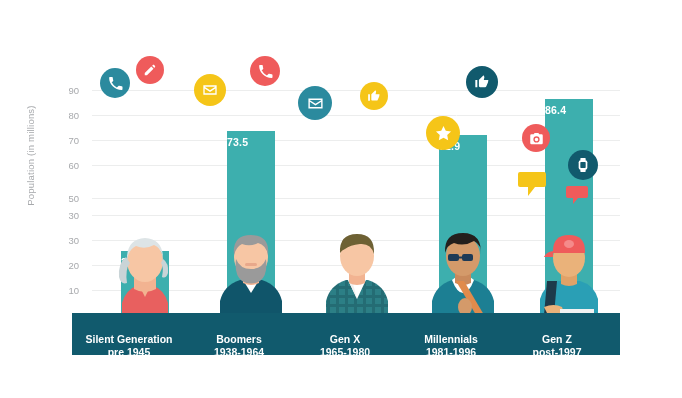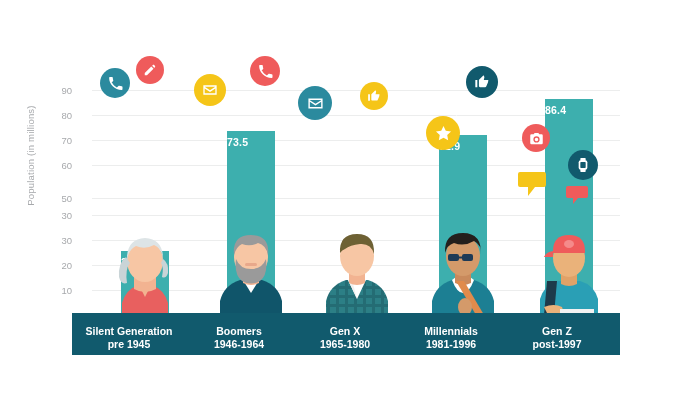--- a/index.html
+++ b/index.html
@@ -49,21 +49,21 @@
   .gridline {
     position: absolute;
     left: 0;
     width: 100%;
     height: 1px;
     background: #eceded;
   }
   .ytick {
     position: absolute;
     right: 100%;
-    margin-right: 20px;
+    margin-right: 13px;
     transform: translateY(-50%);
     font-size: 9.5px;
     color: #a7a9ac;
     white-space: nowrap;
   }
 
   
   .bars {
     position: absolute;
     left: 92px;
@@ -123,21 +123,21 @@
   .footer-band {
     position: absolute;
     left: 72px;
     top: 313px;
     width: 548px;
     height: 42px;
     background: #115a6d;
   }
   .footer-cell {
     position: absolute;
-    top: 4px;
+    top: 12px;
     height: 42px;
     display: flex;
     flex-direction: column;
     align-items: center;
     justify-content: center;
     color: #ffffff;
     line-height: 1.25;
   }
   .fc-name { font-size: 10.5px; font-weight: bold; white-space: nowrap; }
   .fc-years { font-size: 10.5px; font-weight: bold; white-space: nowrap; }
@@ -350,21 +350,21 @@
 
   </div>
 
   <div class="footer-band">
     <div class="footer-cell" style="left:0px; width:114px;">
       <span class="fc-name">Silent Generation</span>
       <span class="fc-years">pre 1945</span>
     </div>
     <div class="footer-cell" style="left:114px; width:106px;">
       <span class="fc-name">Boomers</span>
-      <span class="fc-years">1946-1964</span>
+      <span class="fc-years">1938-1964</span>
     </div>
     <div class="footer-cell" style="left:220px; width:106px;">
       <span class="fc-name">Gen X</span>
       <span class="fc-years">1965-1980</span>
     </div>
     <div class="footer-cell" style="left:326px; width:106px;">
       <span class="fc-name">Millennials</span>
       <span class="fc-years">1981-1996</span>
     </div>
     <div class="footer-cell" style="left:432px; width:106px;">

